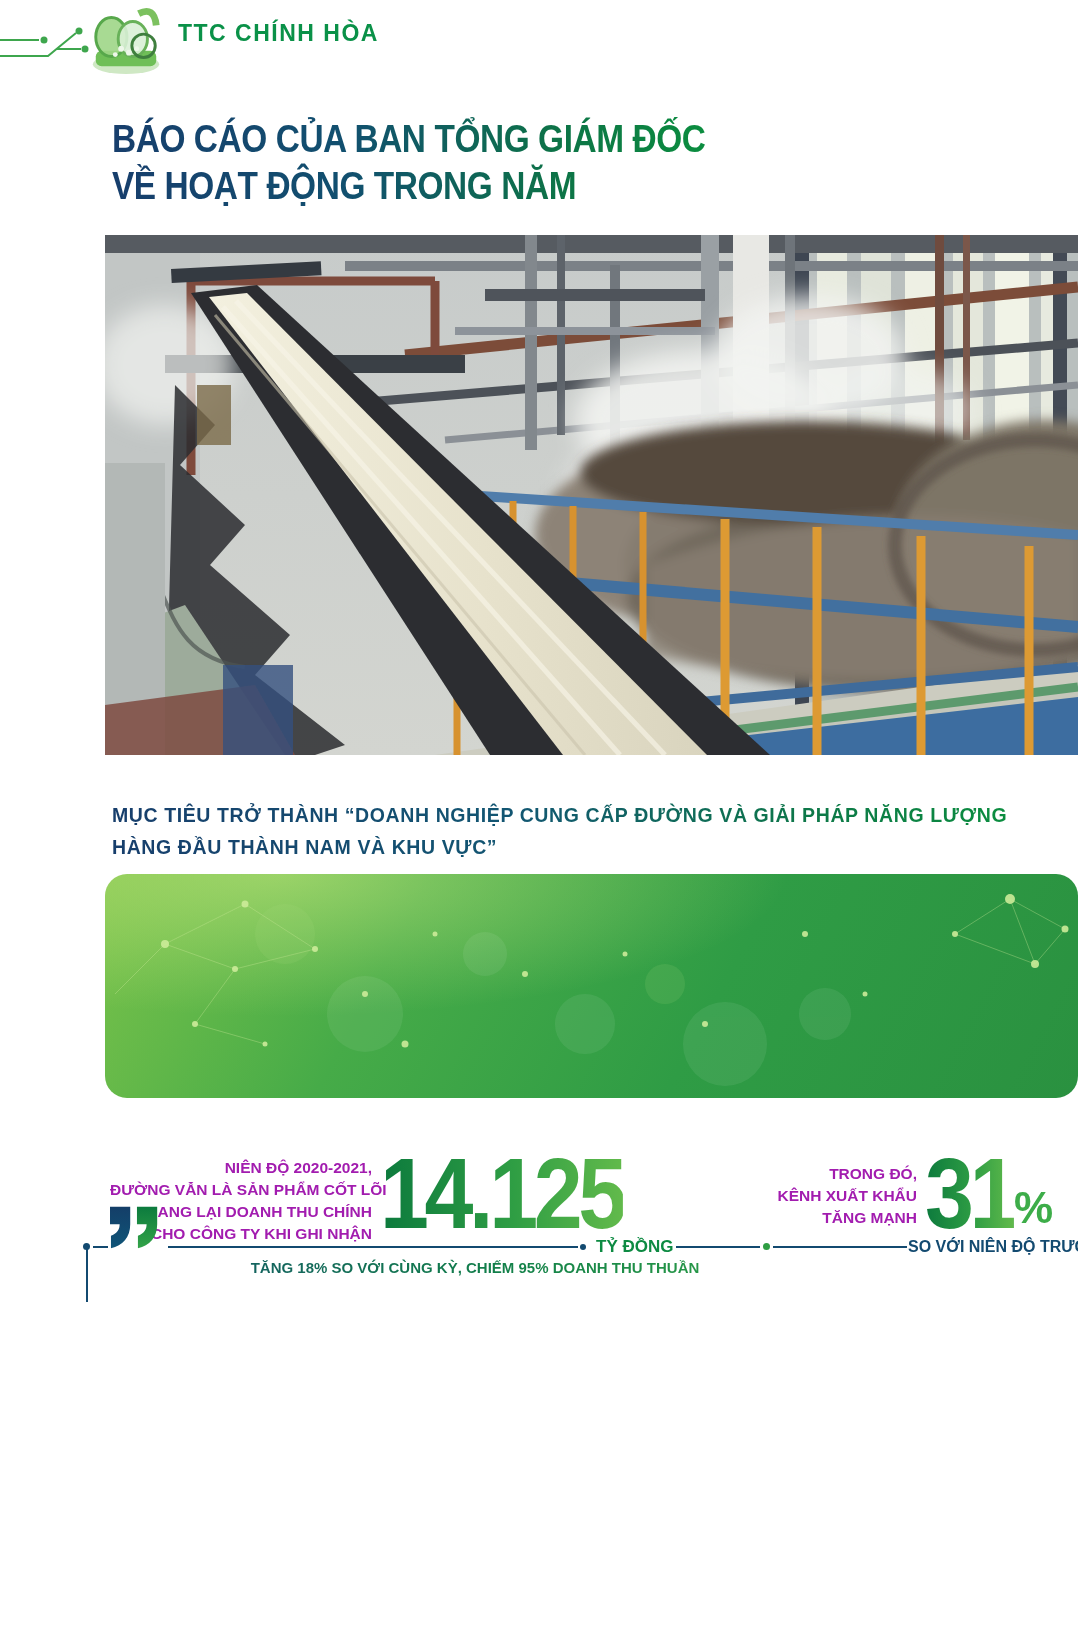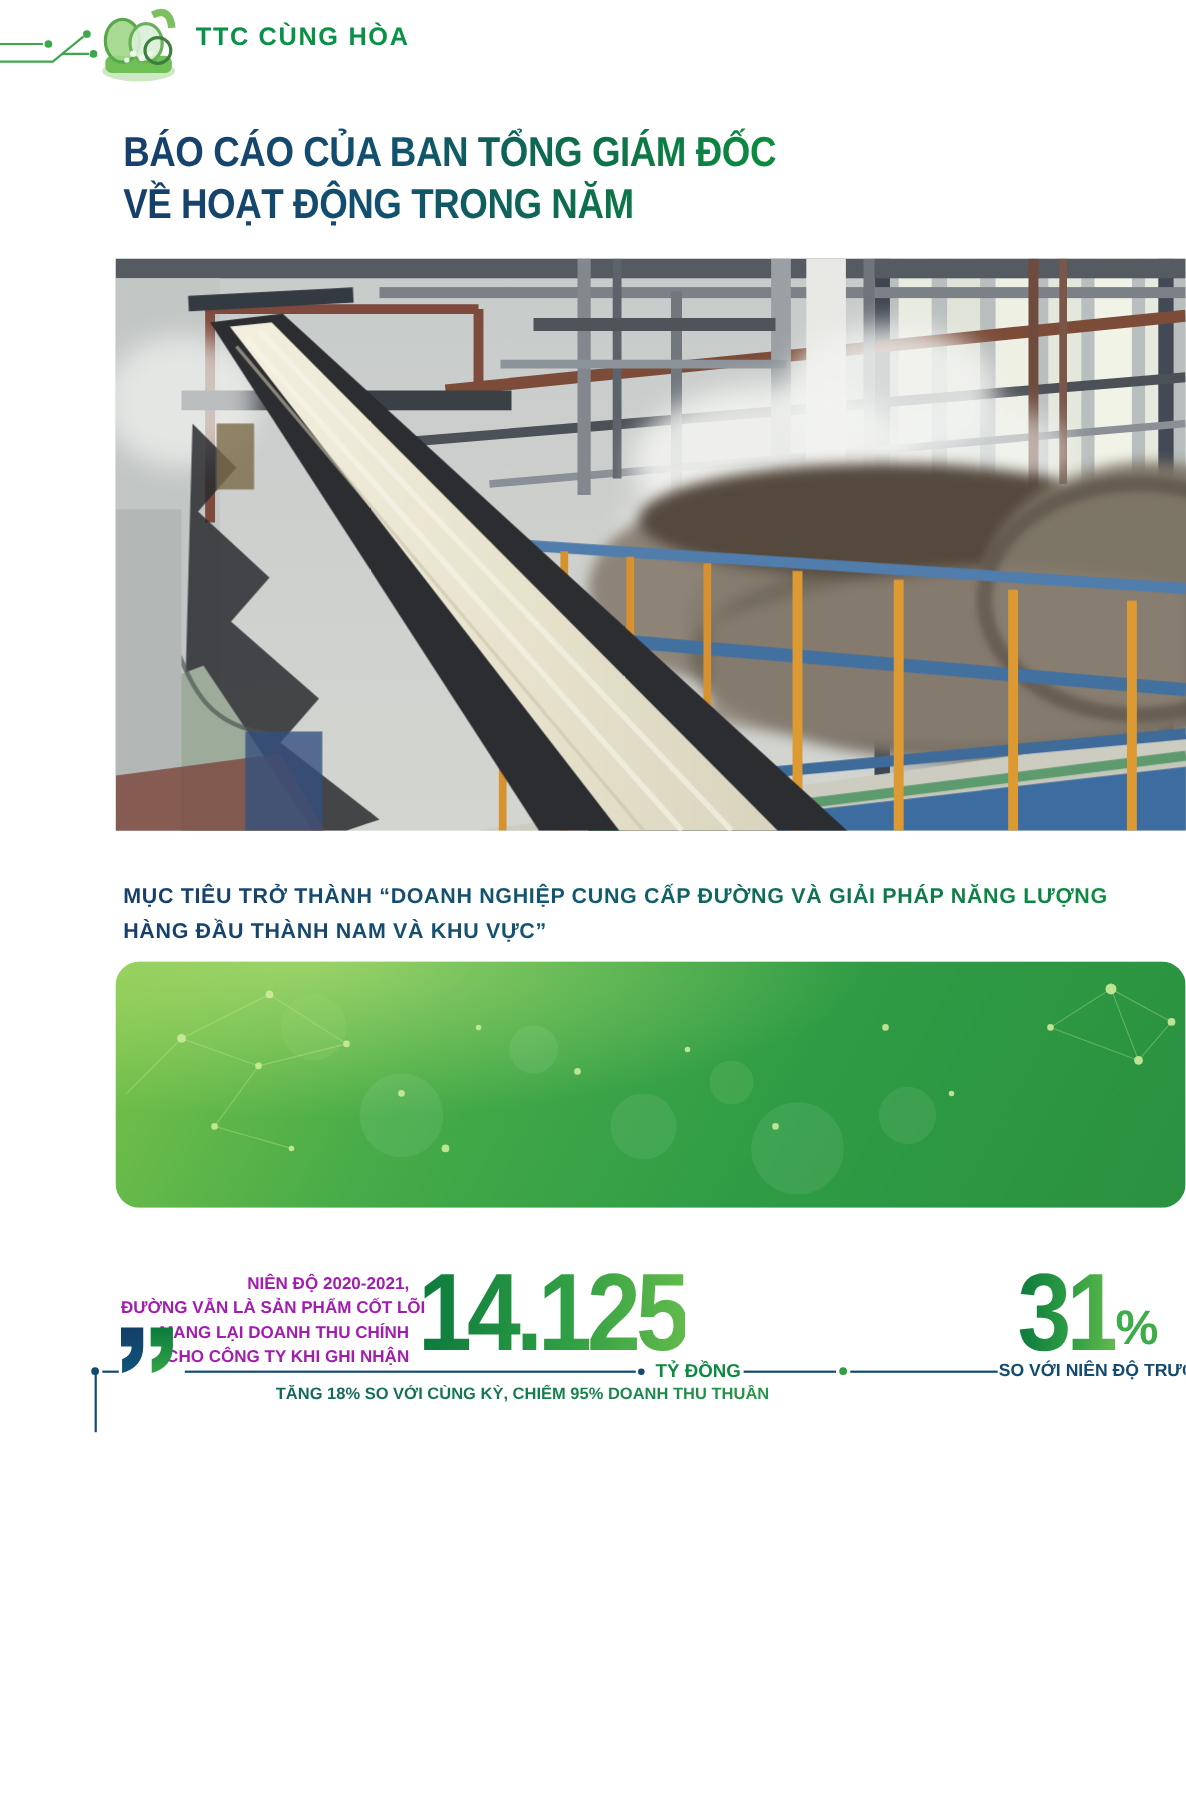--- a/index.html
+++ b/index.html
@@ -81,21 +81,21 @@
     <ellipse cx="52" cy="40" rx="15" ry="18" fill="none" stroke="#68b159" stroke-width="3"></ellipse>
     <circle cx="63" cy="47" r="12" fill="none" stroke="#3f7f3e" stroke-width="3"></circle>
     <g fill="#eef7ea">
       <circle cx="40" cy="50" r="3"></circle>
         <circle cx="48" cy="54" r="3"></circle>
       <circle cx="56" cy="50" r="2.5"></circle>
         <circle cx="34" cy="56" r="2.5"></circle>
     </g>
   </svg>
 
-  <div class="brand">TTC CÙNG HÒA</div>
+  <div class="brand">TTC CHÍNH HÒA</div>
 
   <h1 class="title gtext" style="margin:0">
     <span>BÁO CÁO CỦA BAN TỔNG GIÁM ĐỐC</span>
     <span>VỀ HOẠT ĐỘNG TRONG NĂM</span>
   </h1>
 
   <div class="photo" aria-label="Băng tải đường trong nhà máy">
     <svg viewBox="0 0 973 520" preserveAspectRatio="none">
       <defs>
         <filter id="b6">
@@ -297,17 +297,22 @@
   <div class="hline" style="left:168px;top:1246px;width:410px;"></div>
   <div class="dot" style="left:580px;top:1243.5px;width:6px;height:6px;"></div>
   <div class="unit">TỶ ĐỒNG</div>
   <div class="hline" style="left:676px;top:1246px;width:84px;"></div>
   <div class="dot green" style="left:763px;top:1242.5px;width:7px;height:7px;"></div>
   <div class="hline" style="left:773px;top:1246px;width:134px;"></div>
   <div class="vline" style="left:86px;top:1246px;height:56px;"></div>
 
   <div class="note1 gtext">TĂNG 18% SO VỚI CÙNG KỲ, CHIẾM 95% DOANH THU THUẦN</div>
 
+  <div class="intro intro-right">
+    <span>TRONG ĐÓ,</span>
+    <span>KÊNH XUẤT KHẨU</span>
+    <span>TĂNG MẠNH</span>
+  </div>
   <div class="bignum gtext num-right">31</div>
   <div class="pct">%</div>
   <div class="note2">SO VỚI NIÊN ĐỘ TRƯỚC</div>
 
 </div>
 
 </body></html>

